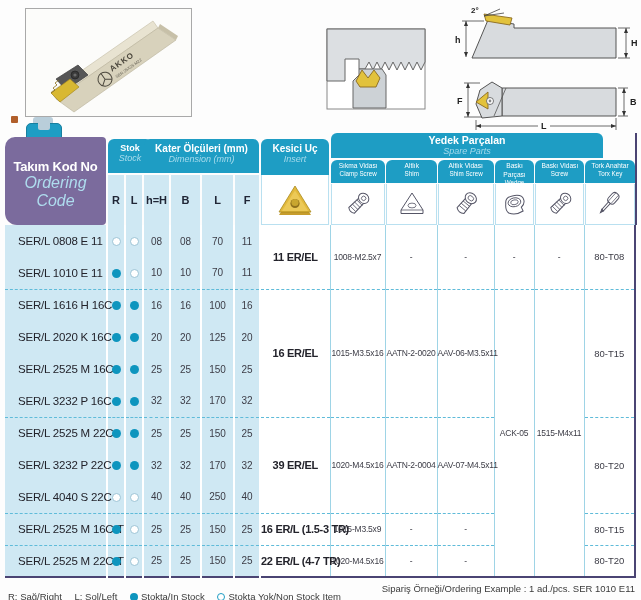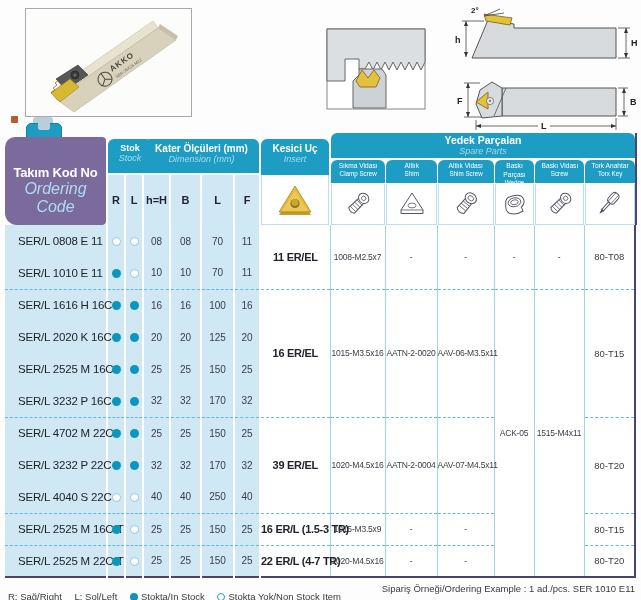--- a/index.html
+++ b/index.html
@@ -19,30 +19,30 @@
   .bm-body { position:absolute; left:26px; top:123px; width:36px; height:25px;
              background:#1e9dc4; border-radius:5px; border:1px solid #187f9f; }
   .bm-notch{ position:absolute; left:38px; top:121px; width:12px; height:9px;
              background:#b9ceda; border-radius:2px; }
 
   
   .hdr { position:absolute; left:5px; top:130px; width:632px; height:95px; }
   .hdr .abs { position:absolute; }
   .purple-box { left:0; top:7px; width:101px; height:88px; background:#7b6b9d;
                 border-radius:10px 4px 4px 12px; color:#fff; text-align:center; }
-  .purple-box .t1 { margin-top:28px; font-size:13px; font-weight:bold; letter-spacing:-.2px; }
+  .purple-box .t1 { margin-top:22px; font-size:13px; font-weight:bold; letter-spacing:-.2px; }
   .purple-box .t2 { font-size:16px; font-style:italic; color:#aedcee; }
   .tab { background:#1e9dc4; border-radius:6px 6px 0 0; color:#fff; text-align:center; overflow:hidden; }
   .tab .tr-l { font-weight:bold; white-space:nowrap; }
   .tab .en-l { font-style:italic; color:#a6dbec; white-space:nowrap; }
   .cond { display:inline-block; transform:scaleX(.92); transform-origin:center; }
   .tab-stok   { left:103px; top:9px;  width:44px;  height:34px; padding-top:4px; font-size:9px; }
   .tab-kater  { left:139px; top:9px;  width:115px; height:34px; padding-top:4px; font-size:10px; }
   .tab-kesici { left:256px; top:9px;  width:68px;  height:52px; padding-top:4px; font-size:10px; }
-  .tab-yedek  { left:326px; top:3px;  width:304px; height:25px; padding-top:1px; font-size:10.5px; }
+  .tab-yedek  { left:326px; top:3px;  width:272px; height:25px; padding-top:1px; font-size:10.5px; }
   .tab-stok .en-l, .tab-kater .en-l, .tab-kesici .en-l, .tab-yedek .en-l { font-size:9px; }
   .subtab { background:#1e9dc4; border-radius:6px 6px 0 0; color:#fff; text-align:center;
             top:30px; height:23px; padding-top:1px; font-size:7.2px; }
   .subtab .en-l { font-size:6.8px; }
   .st1 { left:326px; width:54px; } .st2 { left:381px; width:51px; }
   .st3 { left:433px; width:56px; } .st4 { left:490px; width:39px; }
   .st5 { left:530px; width:49px; } .st6 { left:580px; width:50px; }
   .blue-cell { top:45px; height:50px; background:#cfe8f3; display:flex; align-items:center;
                justify-content:center; font-weight:bold; font-size:11px; color:#202636; }
   .bc-r  { left:103px; width:16px; } .bc-l  { left:121px; width:16px; }
@@ -364,21 +364,21 @@
       <tr>
         <td class="codec">SER/L 3232 P 16C</td>
         <td class="dotc"><span class="dot filled"></span></td>
         <td class="dotc"><span class="dot filled"></span></td>
         <td class="dim">32</td>
         <td class="dim">32</td>
         <td class="dim">170</td>
         <td class="dim">32</td>
       </tr>
       <tr class="grp">
-        <td class="codec">SER/L 4702 M 22C</td>
+        <td class="codec">SER/L 2525 M 22C</td>
         <td class="dotc"><span class="dot filled"></span></td>
         <td class="dotc"><span class="dot filled"></span></td>
         <td class="dim">25</td>
         <td class="dim">25</td>
         <td class="dim">150</td>
         <td class="dim">25</td>
         <td class="ins" rowspan="3">39 ER/EL</td>
         <td class="part" rowspan="3">1020-M4.5x16</td>
         <td class="part" rowspan="3">AATN-2-0004</td>
         <td class="part" rowspan="3">AAV-07-M4.5x11</td>

